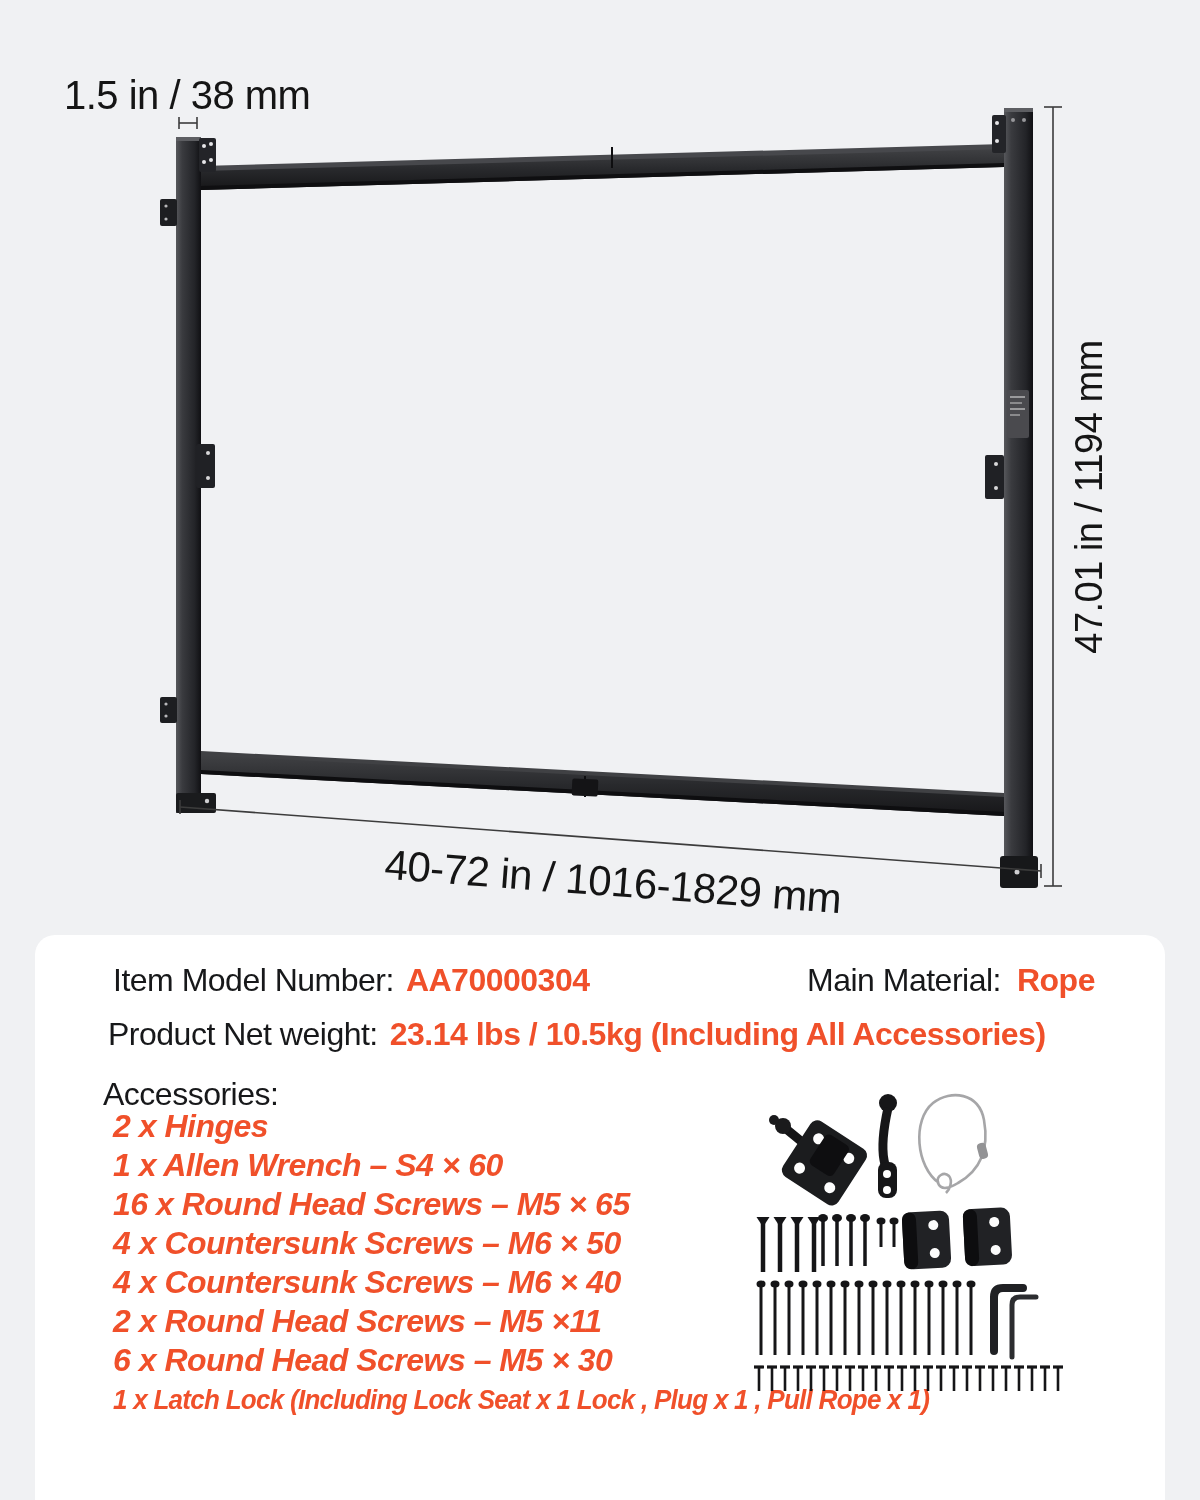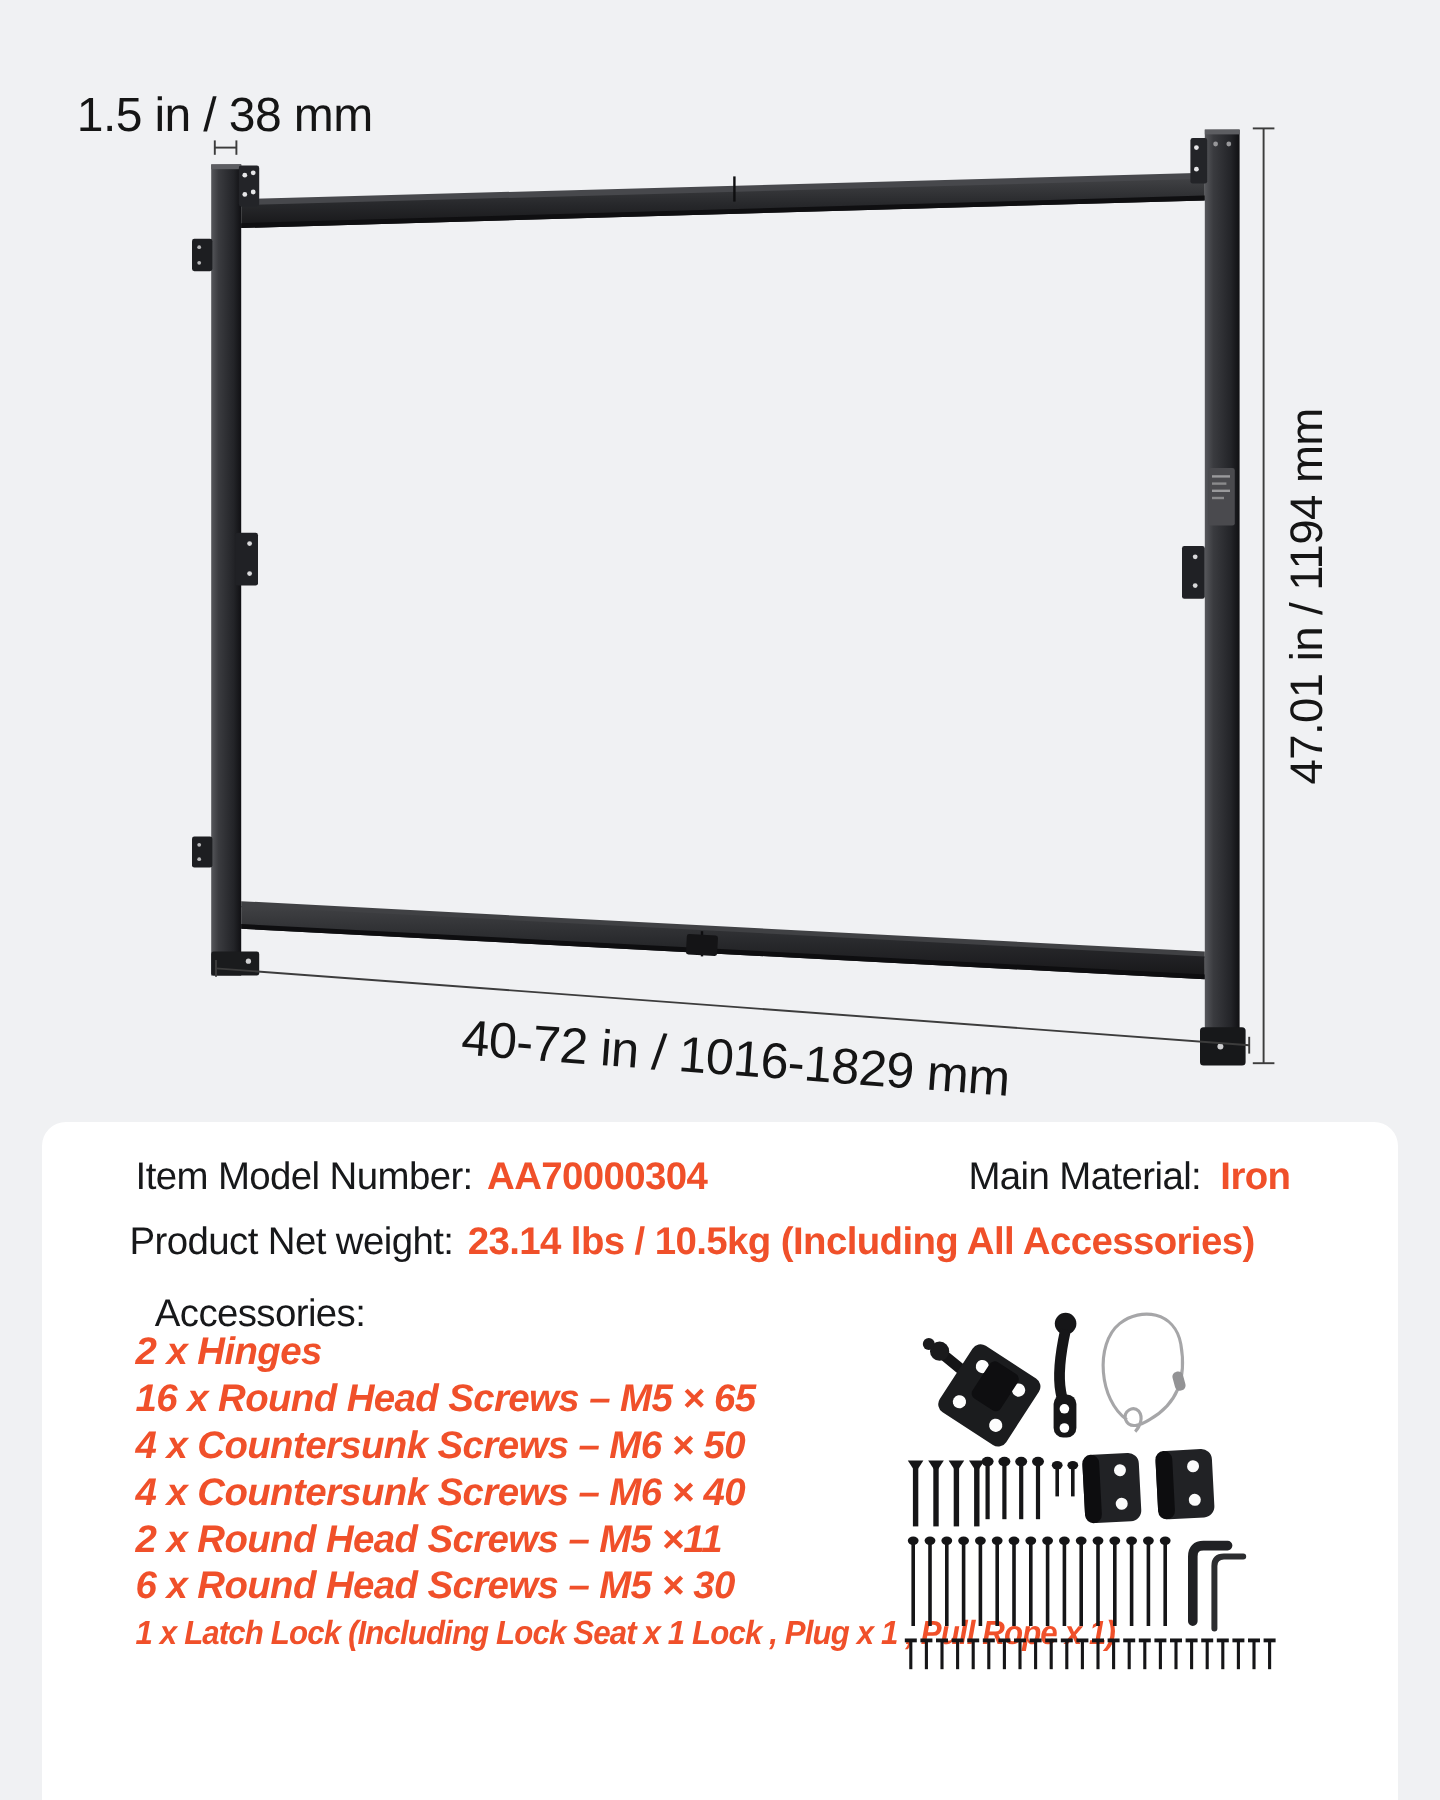--- a/index.html
+++ b/index.html
@@ -131,31 +131,32 @@
   </g>
   <text transform="translate(612,896) rotate(4.3)" text-anchor="middle" font-size="42" letter-spacing="-0.5" fill="#151515">40-72 in / 1016-1829 mm</text>
 </svg>
 
 <div class="panel">
 
   <div class="prow" style="left:78px;top:27px;">
     <span class="plabel">Item Model Number:</span><span class="pval">AA70000304</span>
   </div>
   <div class="prow" style="left:772px;top:27px;">
-    <span class="plabel">Main Material:</span><span class="pval" style="margin-left:16px;">Iron</span>
+    <span class="plabel">Main Material:</span><span class="pval" style="margin-left:16px;">Rope</span>
   </div>
   <div class="prow" style="left:73px;top:81px;">
     <span class="plabel">Product Net weight:</span><span class="pval">23.14 lbs / 10.5kg (Including All Accessories)</span>
   </div>
-  <div class="prow" style="left:94px;top:141px;">
+  <div class="prow" style="left:68px;top:141px;">
     <span class="plabel">Accessories:</span>
   </div>
 
   <div class="acc-list">
     <div class="acc-item">2 x Hinges</div>
+    <div class="acc-item">1 x Allen Wrench – S4 × 60</div>
     <div class="acc-item">16 x Round Head Screws – M5 × 65</div>
     <div class="acc-item">4 x Countersunk Screws – M6 × 50</div>
     <div class="acc-item">4 x Countersunk Screws – M6 × 40</div>
     <div class="acc-item">2 x Round Head Screws – M5 ×11</div>
     <div class="acc-item">6 x Round Head Screws – M5 × 30</div>
     <div class="acc-item latch-line">1 x Latch Lock (Including Lock Seat x 1 Lock , Plug x 1 , Pull Rope x 1)</div>
   </div>
 
   <svg class="acc-photo" width="425" height="350" viewBox="740 1085 425 350">
     <defs>

